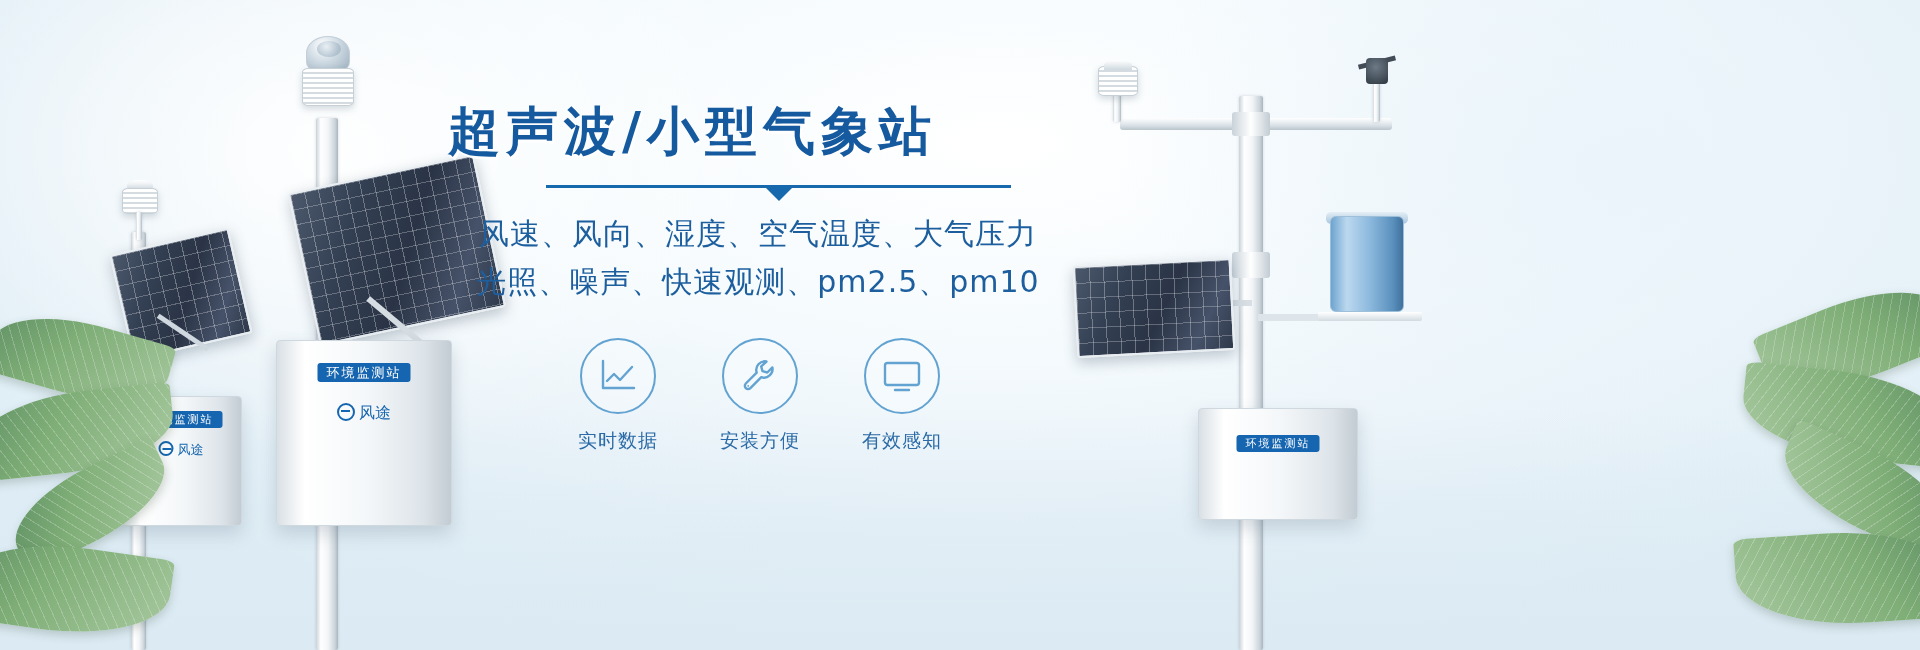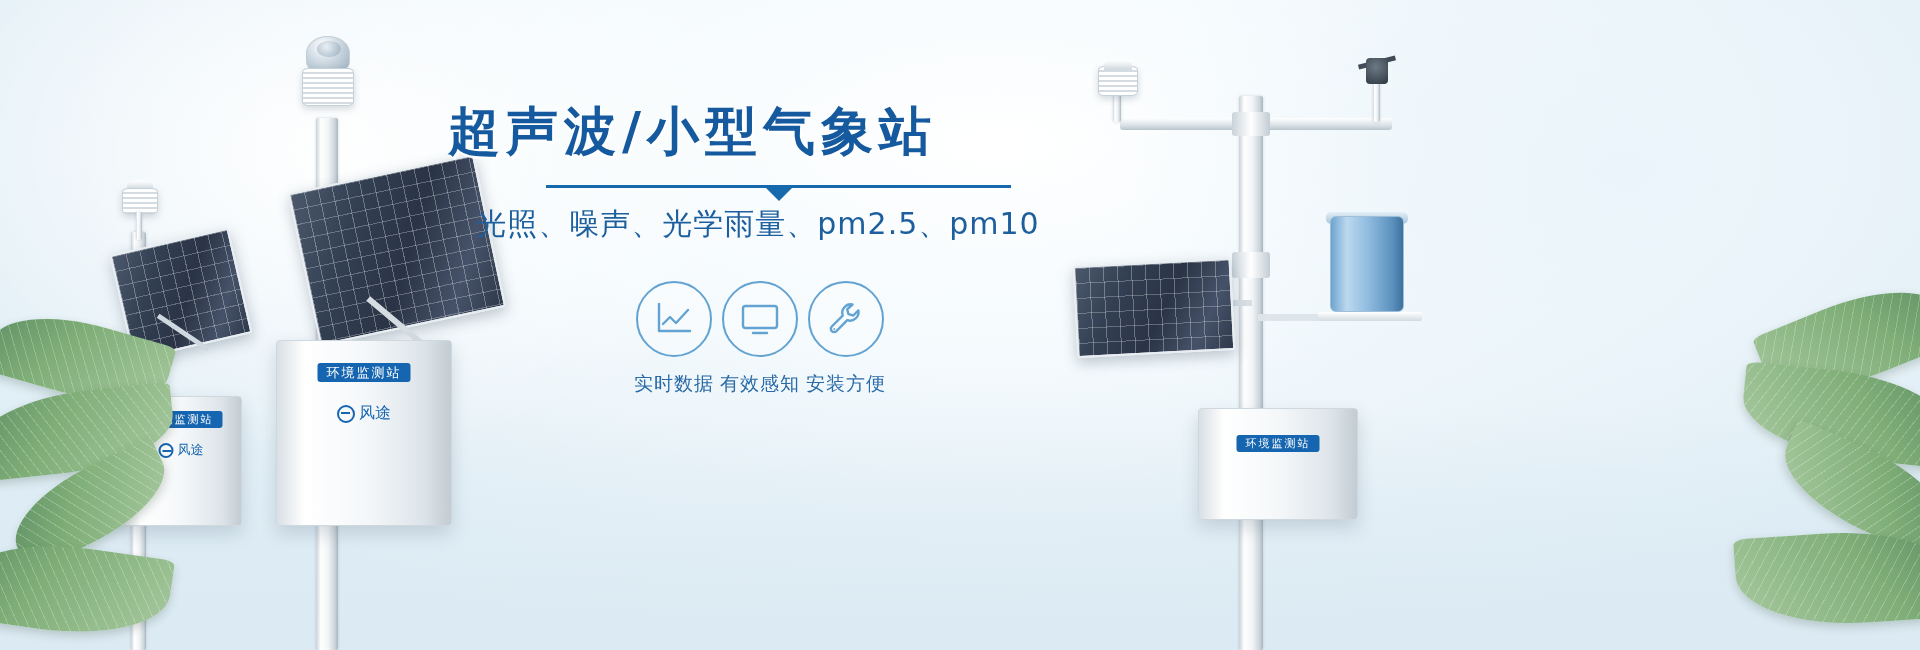--- a/index.html
+++ b/index.html
@@ -42,21 +42,21 @@
   }
   .cab-label{
     position:absolute;left:50%;transform:translateX(-50%);
     background:#1565b0;color:#fff;border-radius:3px;
     font-size:11px;letter-spacing:2px;white-space:nowrap;
     padding:3px 9px;line-height:1;
     font-family:"DejaVu Sans","Liberation Sans",sans-serif;
   }
   .cab-brand{
     position:absolute;left:50%;transform:translateX(-50%);
-    color:#1565b0;font-size:13px;white-space:nowrap;display:flex;align-items:center;gap:4px;
+    color:#1565b0;font-size:13px;white-space:nowrap;display:flex;align-items:flex-start;gap:4px;
     font-family:"DejaVu Sans","Liberation Sans",sans-serif;
   }
   .cab-brand .mark{
     width:15px;height:15px;border-radius:50%;
     border:2px solid #1565b0;display:inline-block;position:relative;
   }
   .cab-brand .mark:after{content:"";position:absolute;left:2px;top:5px;width:9px;height:2px;background:#1565b0;}
 
   
   .shield{
@@ -146,21 +146,21 @@
   .rule-caret{position:absolute;left:50%;top:9px;transform:translateX(-50%);
     width:0;height:0;border-left:13px solid transparent;border-right:13px solid transparent;
     border-top:13px solid #1669ad;}
 
   .sub{
     font-family:"DejaVu Sans","Liberation Sans",sans-serif;
     color:#1d5f9e;font-size:30px;line-height:1.52;letter-spacing:1px;
     text-align:center;margin-top:12px;white-space:nowrap;
   }
 
-  .features{display:flex;justify-content:center;margin-top:34px;margin-left:4px;}
+  .features{display:flex;gap:56px;justify-content:center;margin-top:34px;margin-left:4px;}
   .feat{width:86px;display:flex;flex-direction:column;align-items:center;gap:14px;}
   .feat-circle{
     width:76px;height:76px;border-radius:50%;
     border:2px solid #63a3d2;display:flex;align-items:center;justify-content:center;
     background:rgba(255,255,255,.25);
   }
   .feat-circle svg{display:block;}
   .feat-label{
     font-family:"DejaVu Sans","Liberation Sans",sans-serif;
     font-size:19px;color:#2a6aa6;letter-spacing:1px;white-space:nowrap;
@@ -239,50 +239,51 @@
 
   <div class="content">
 
     <div class="headline">超声波/小型气象站</div>
 
     <div class="rule-wrap">
       <div class="rule"></div>
       <div class="rule-caret"></div>
     </div>
 
-    <div class="sub" style="margin-top:2px">光照、噪声、光学雨量、pm2.5、pm10</div>
+    <div class="sub">风速、风向、湿度、空气温度、大气压力</div>
+    <div class="sub" style="margin-top:2px">光照、噪声、快速观测、pm2.5、pm10</div>
 
     <div class="features">
 
       <div class="feat">
         <div class="feat-circle">
           <svg width="40" height="38" viewBox="0 0 40 38" fill="none" stroke="#63a3d2" stroke-width="2.4" stroke-linecap="round" stroke-linejoin="round">
             <polyline points="5,4 5,31 36,31"></polyline>
             <polyline points="9,24 16,17 22,23 34,10"></polyline>
           </svg>
         </div>
         <div class="feat-label">实时数据</div>
       </div>
 
 
       <div class="feat">
         <div class="feat-circle">
+          <svg width="42" height="42" viewBox="0 0 42 42" fill="none" stroke="#63a3d2" stroke-width="2.4" stroke-linecap="round" stroke-linejoin="round">
+            <path d="M27.5 6.5a8.6 8.6 0 0 0-9.8 11.1L6.8 28.5a3.2 3.2 0 1 0 4.6 4.6l10.9-10.9a8.6 8.6 0 0 0 11.1-9.8l-5.1 5.1-4.8-1.3-1.3-4.8z"></path>
+            <circle cx="9.2" cy="30.9" r="0.9" fill="#63a3d2" stroke="none"></circle>
+          </svg>
+        </div>
+        <div class="feat-label">安装方便</div>
+      </div>
+
+      <div class="feat">
+        <div class="feat-circle">
           <svg width="42" height="36" viewBox="0 0 42 36" fill="none" stroke="#63a3d2" stroke-width="2.4" stroke-linecap="round" stroke-linejoin="round">
             <rect x="4" y="5" width="34" height="22" rx="2.5"></rect>
             <line x1="14" y1="32" x2="28" y2="32"></line>
           </svg>
         </div>
         <div class="feat-label">有效感知</div>
       </div>
 
-      <div class="feat">
-        <div class="feat-circle">
-          <svg width="42" height="42" viewBox="0 0 42 42" fill="none" stroke="#63a3d2" stroke-width="2.4" stroke-linecap="round" stroke-linejoin="round">
-            <path d="M27.5 6.5a8.6 8.6 0 0 0-9.8 11.1L6.8 28.5a3.2 3.2 0 1 0 4.6 4.6l10.9-10.9a8.6 8.6 0 0 0 11.1-9.8l-5.1 5.1-4.8-1.3-1.3-4.8z"></path>
-            <circle cx="9.2" cy="30.9" r="0.9" fill="#63a3d2" stroke="none"></circle>
-          </svg>
-        </div>
-        <div class="feat-label">安装方便</div>
-      </div>
-
     </div>
   </div>
 </div>
 
 </body></html>

